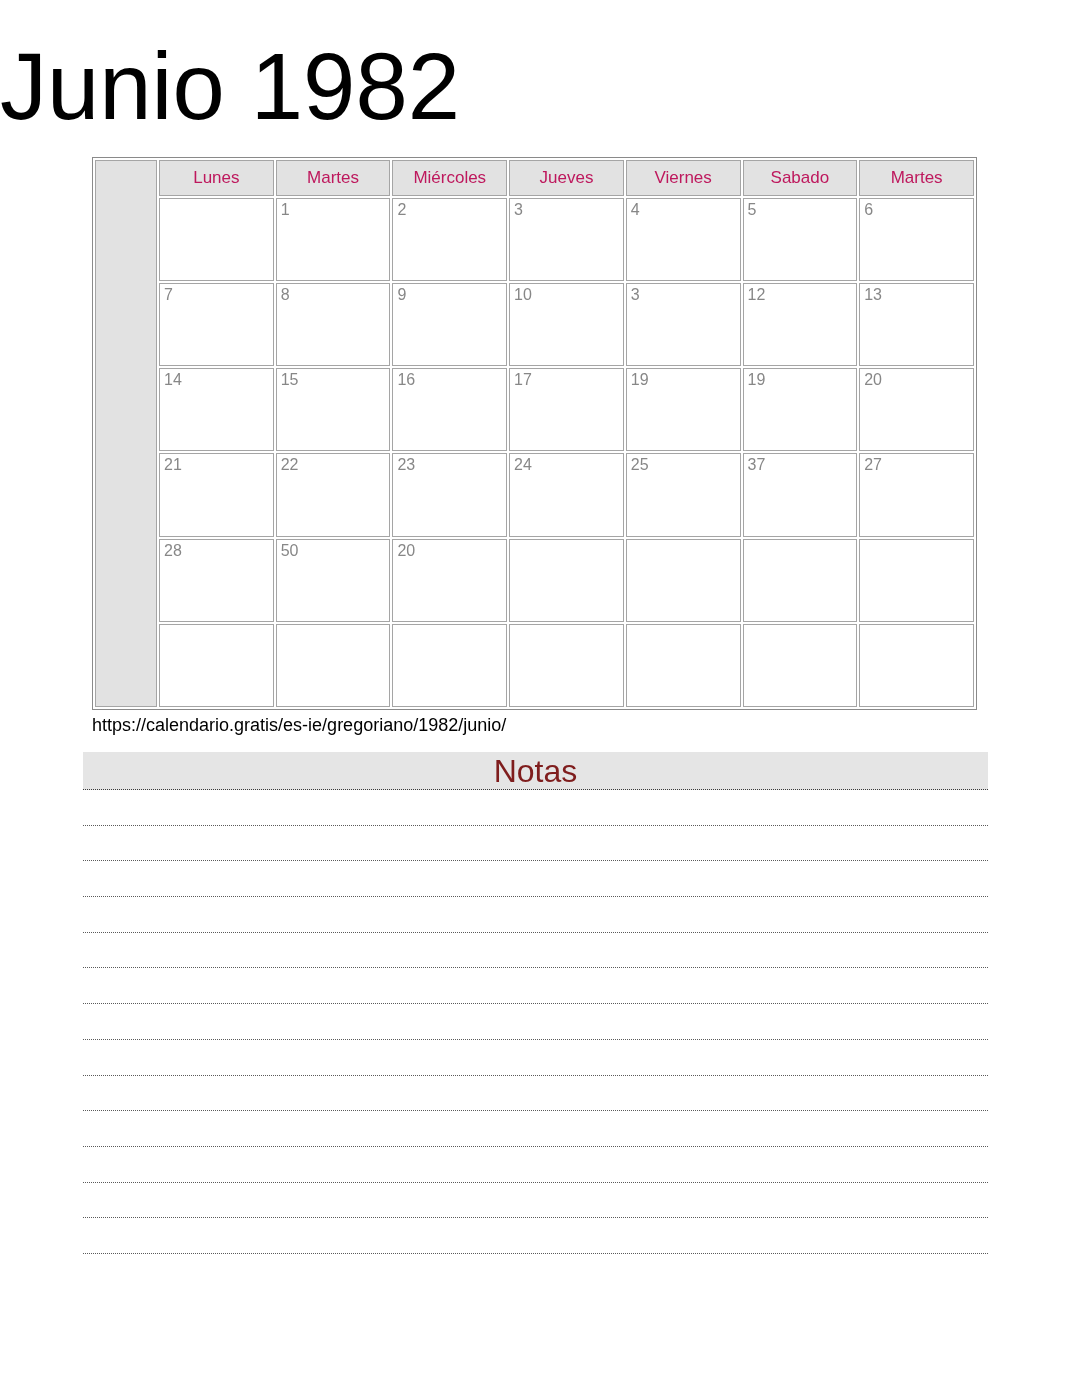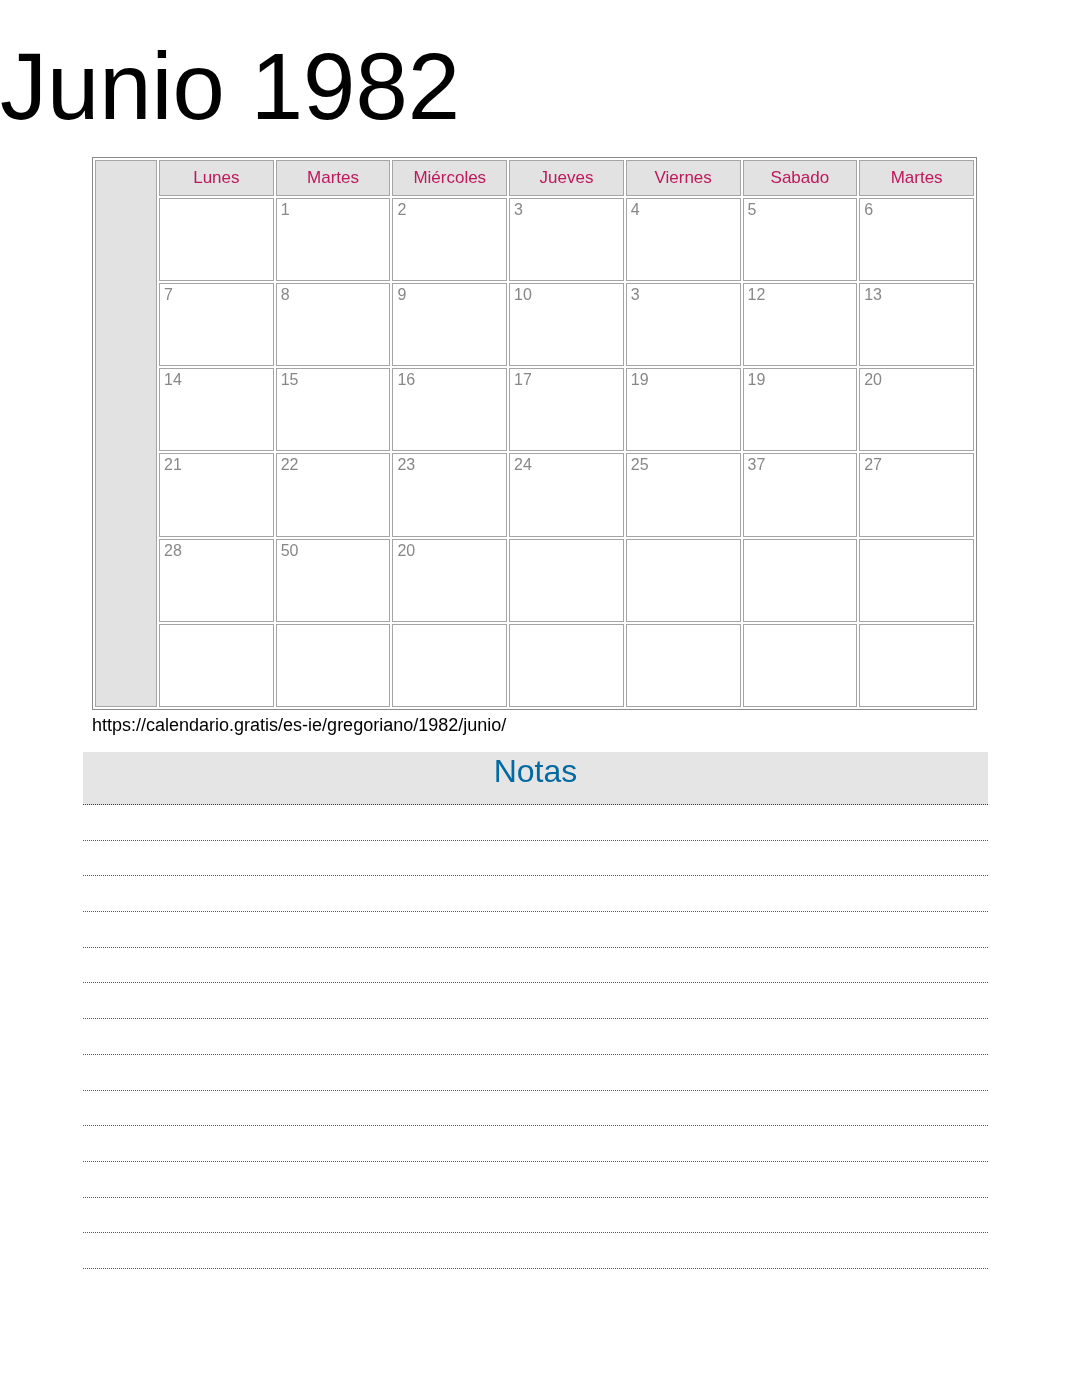--- a/index.html
+++ b/index.html
@@ -68,28 +68,28 @@
     line-height: 22px;
     color: #000;
   }
 
   
   .notes {
     margin: 16px 0 0 83px;
     width: 905px;
   }
   .notes-header {
-    height: 53px;
+    height: 38px;
     background: #e5e5e5;
     border-bottom: 1px dotted #3a3a3a;
     text-align: center;
     font-size: 32px;
     font-weight: 400;
     line-height: 38px;
-    color: #0369a1;
+    color: #7f1d1d;
   }
   .notes-line {
     height: 35.7px;
     border-bottom: 1px dotted #5a5a5a;
   }
 </style>
 </head>
 <body>
 
 <h1 class="page-title">Junio 1982</h1>

